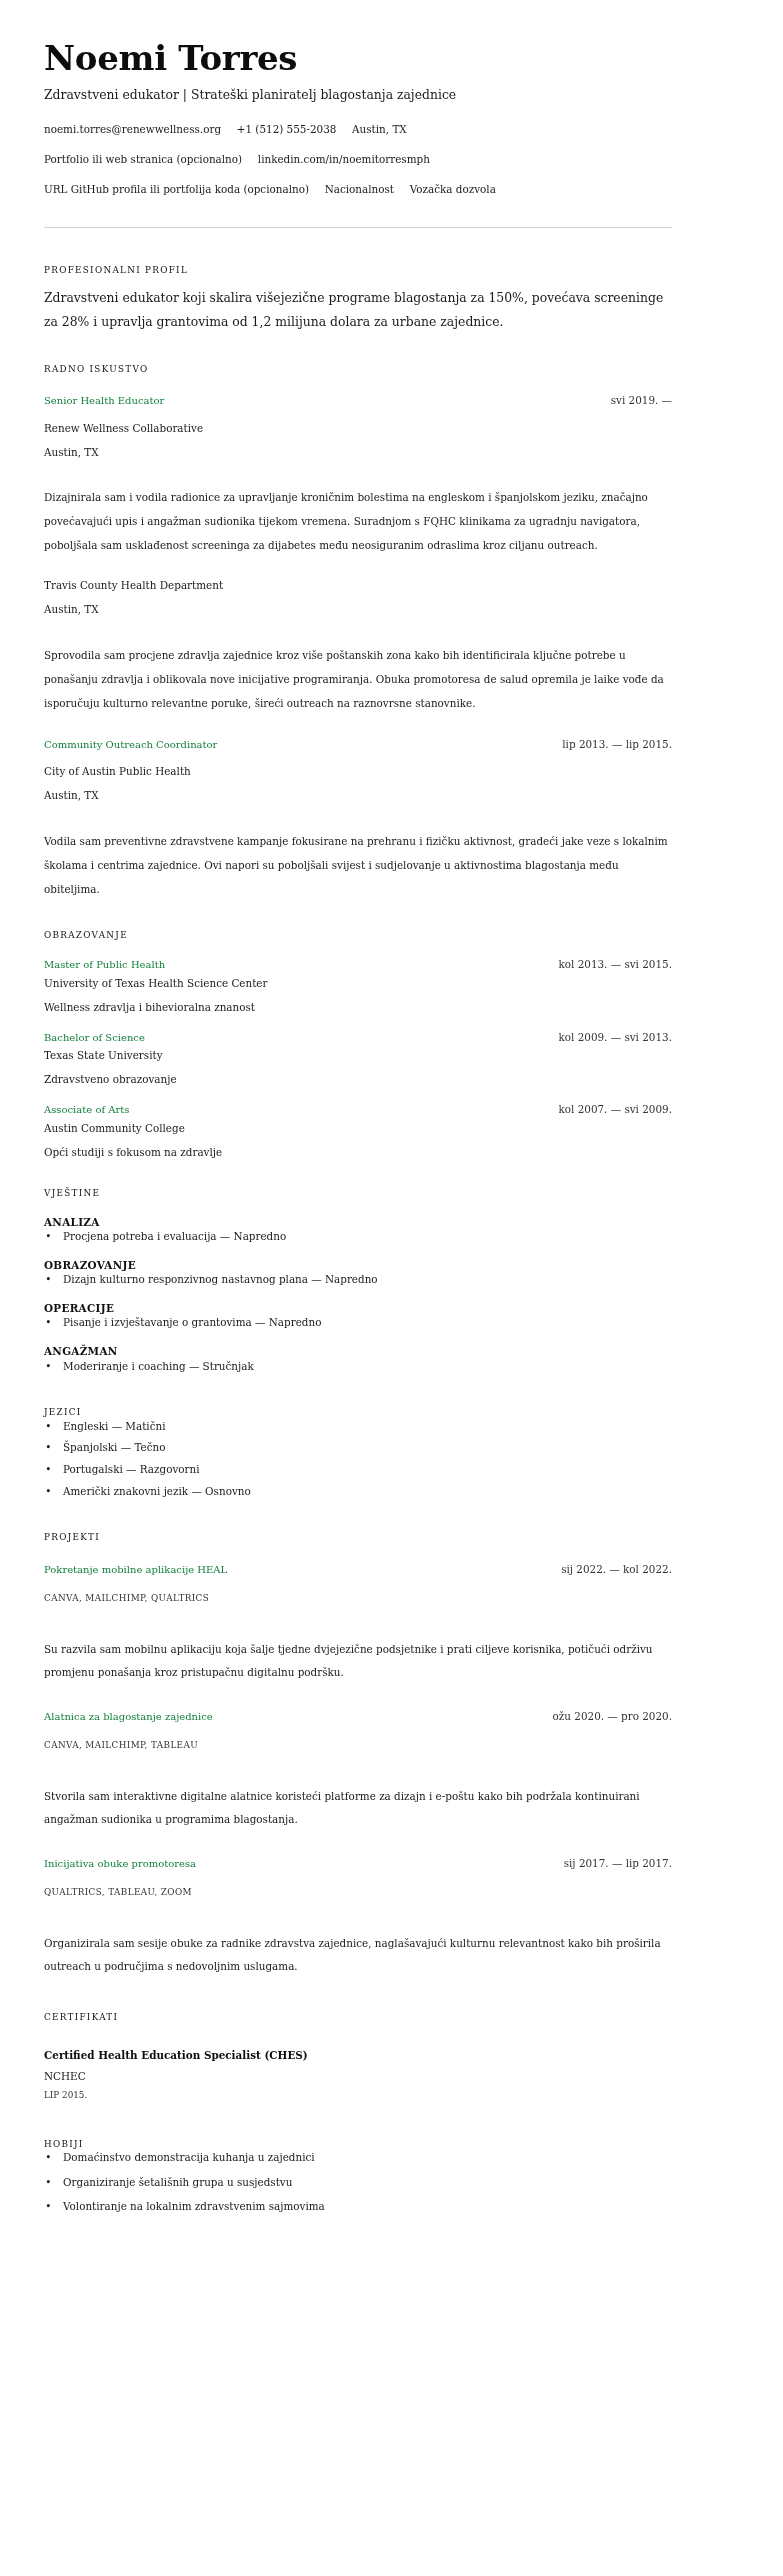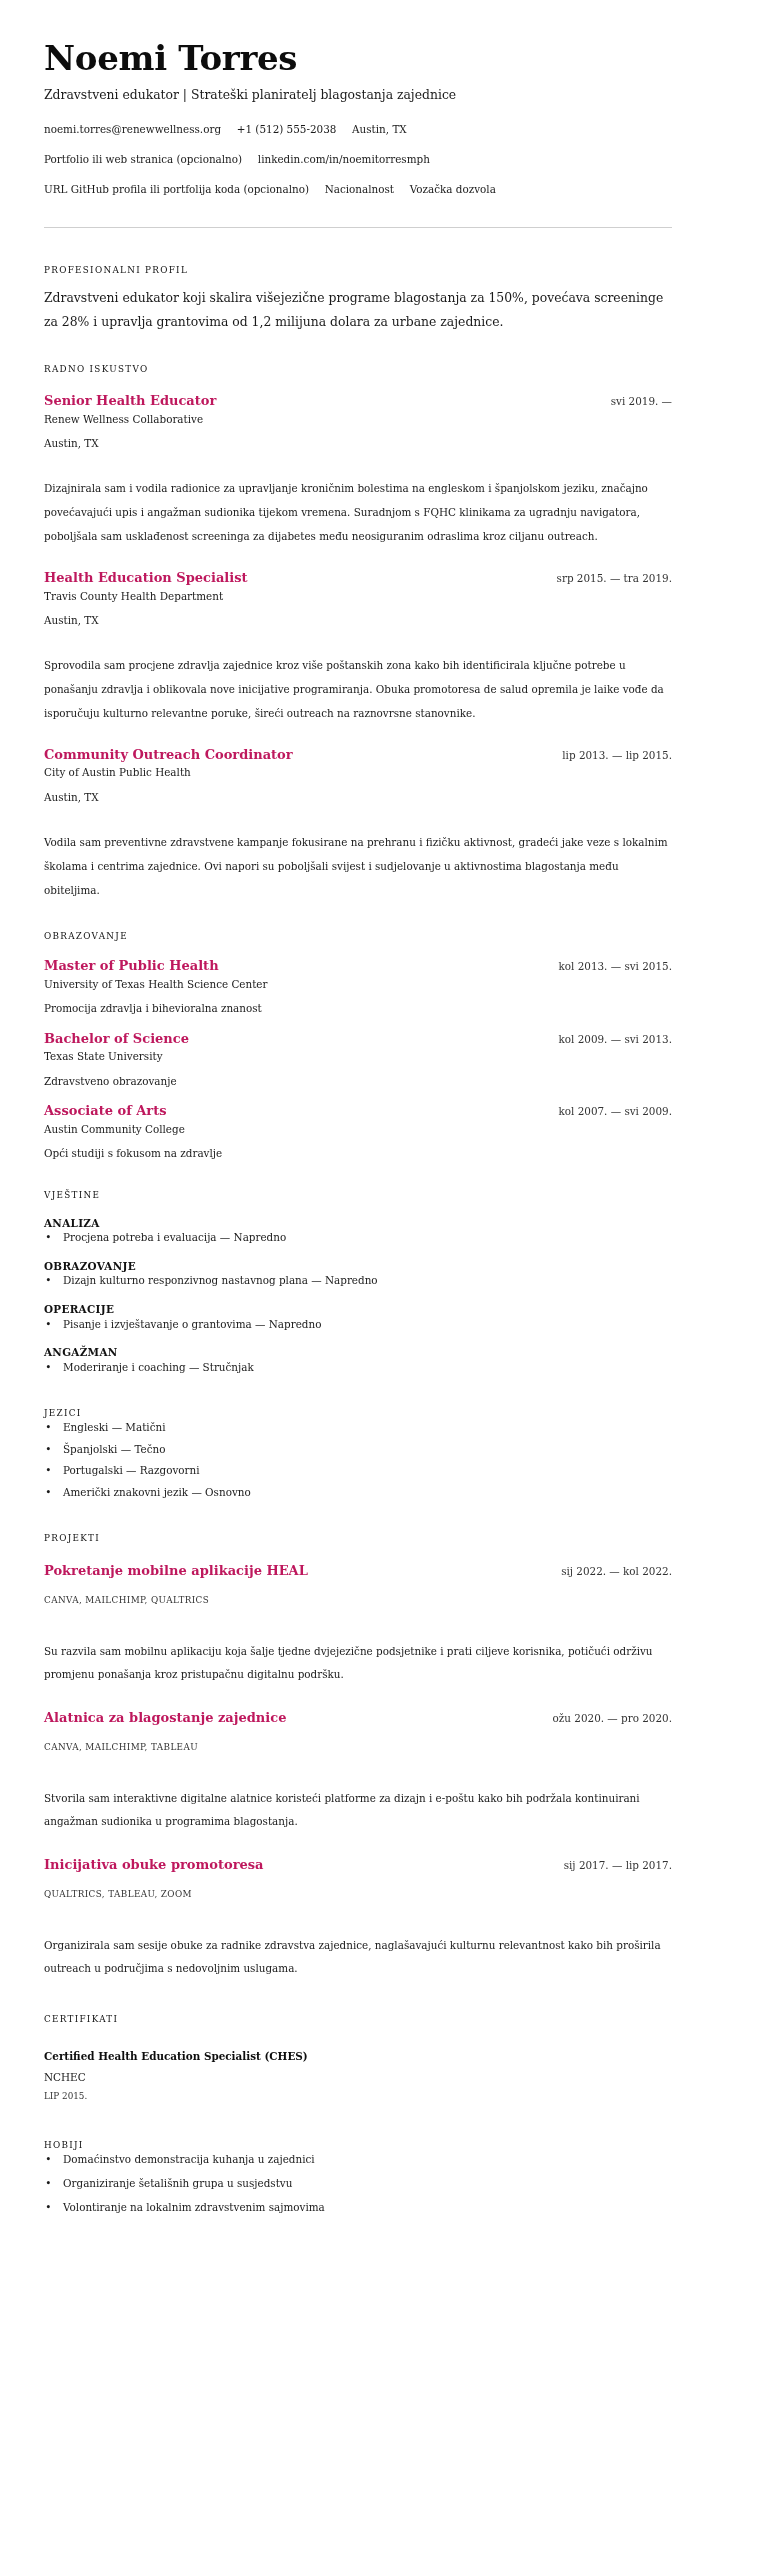--- a/index.html
+++ b/index.html
@@ -61,34 +61,34 @@
     margin: 9.1px 0 0 0;
     color: #1a1a1a;
   }
   .entry { margin-top: 17px; }
   .entry-head {
     display: flex;
     justify-content: space-between;
     align-items: baseline;
   }
   .entry-title {
-    font-size: 13px;
-    font-weight: bold;
+    font-size: 10px;
+    font-weight: normal;
     line-height: 18.3px;
-    color: #be185d;
+    color: #15803d;
   }
   .entry-date {
     font-size: 10.4px;
     color: #333;
     line-height: 14.4px;
   }
   .entry-org {
     font-size: 10.4px;
     line-height: 14.4px;
-    margin-top: 1px;
+    margin-top: 10px;
     color: #1a1a1a;
   }
   .entry-loc {
     font-size: 10.4px;
     line-height: 14.4px;
     margin-top: 9.8px;
     color: #1a1a1a;
   }
   .entry-desc {
     font-size: 10.4px;
@@ -209,24 +209,20 @@
       <div class="entry-head">
         <span class="entry-title">Senior Health Educator</span>
         <span class="entry-date">svi 2019. —</span>
       </div>
       <div class="entry-org">Renew Wellness Collaborative</div>
       <div class="entry-loc">Austin, TX</div>
       <p class="entry-desc">Dizajnirala sam i vodila radionice za upravljanje kroničnim bolestima na engleskom i španjolskom jeziku, značajno povećavajući upis i angažman sudionika tijekom vremena. Suradnjom s FQHC klinikama za ugradnju navigatora, poboljšala sam usklađenost screeninga za dijabetes među neosiguranim odraslima kroz ciljanu outreach.</p>
     </div>
 
     <div class="entry exp-entry">
-      <div class="entry-head">
-        <span class="entry-title">Health Education Specialist</span>
-        <span class="entry-date">srp 2015. — tra 2019.</span>
-      </div>
       <div class="entry-org">Travis County Health Department</div>
       <div class="entry-loc">Austin, TX</div>
       <p class="entry-desc">Sprovodila sam procjene zdravlja zajednice kroz više poštanskih zona kako bih identificirala ključne potrebe u ponašanju zdravlja i oblikovala nove inicijative programiranja. Obuka promotoresa de salud opremila je laike vođe da isporučuju kulturno relevantne poruke, šireći outreach na raznovrsne stanovnike.</p>
     </div>
 
     <div class="entry exp-entry">
       <div class="entry-head">
         <span class="entry-title">Community Outreach Coordinator</span>
         <span class="entry-date">lip 2013. — lip 2015.</span>
       </div>
@@ -238,21 +234,21 @@
 
   <section class="section" style="margin-top:29px">
     <h2 class="section-title">OBRAZOVANJE</h2>
 
     <div class="edu-entry">
       <div class="entry-head">
         <span class="entry-title">Master of Public Health</span>
         <span class="entry-date">kol 2013. — svi 2015.</span>
       </div>
       <div class="entry-org">University of Texas Health Science Center</div>
-      <div class="entry-field">Promocija zdravlja i bihevioralna znanost</div>
+      <div class="entry-field">Wellness zdravlja i bihevioralna znanost</div>
     </div>
 
     <div class="edu-entry">
       <div class="entry-head">
         <span class="entry-title">Bachelor of Science</span>
         <span class="entry-date">kol 2009. — svi 2013.</span>
       </div>
       <div class="entry-org">Texas State University</div>
       <div class="entry-field">Zdravstveno obrazovanje</div>
     </div>

